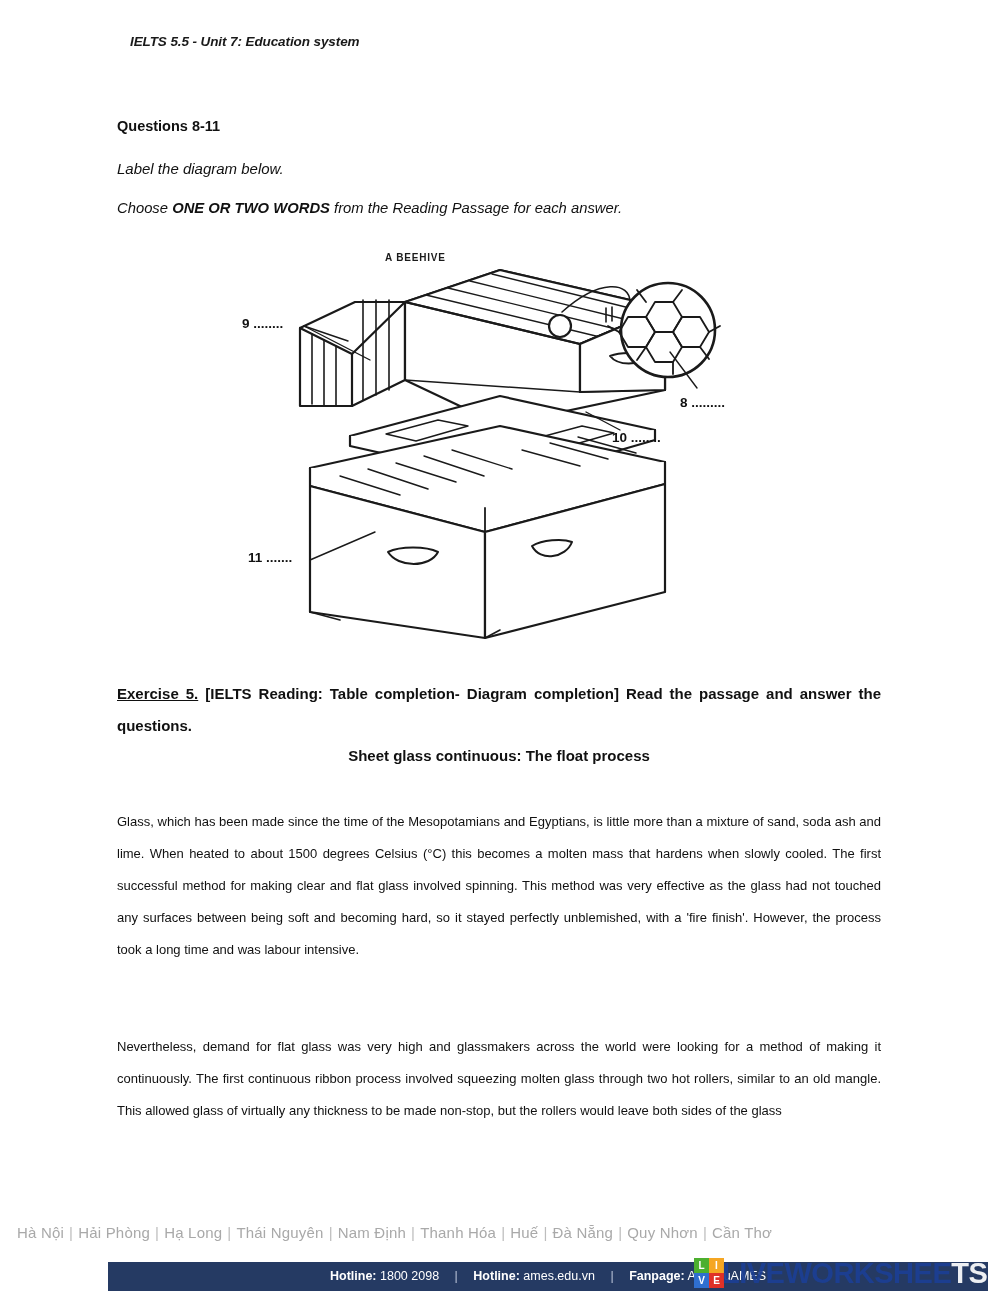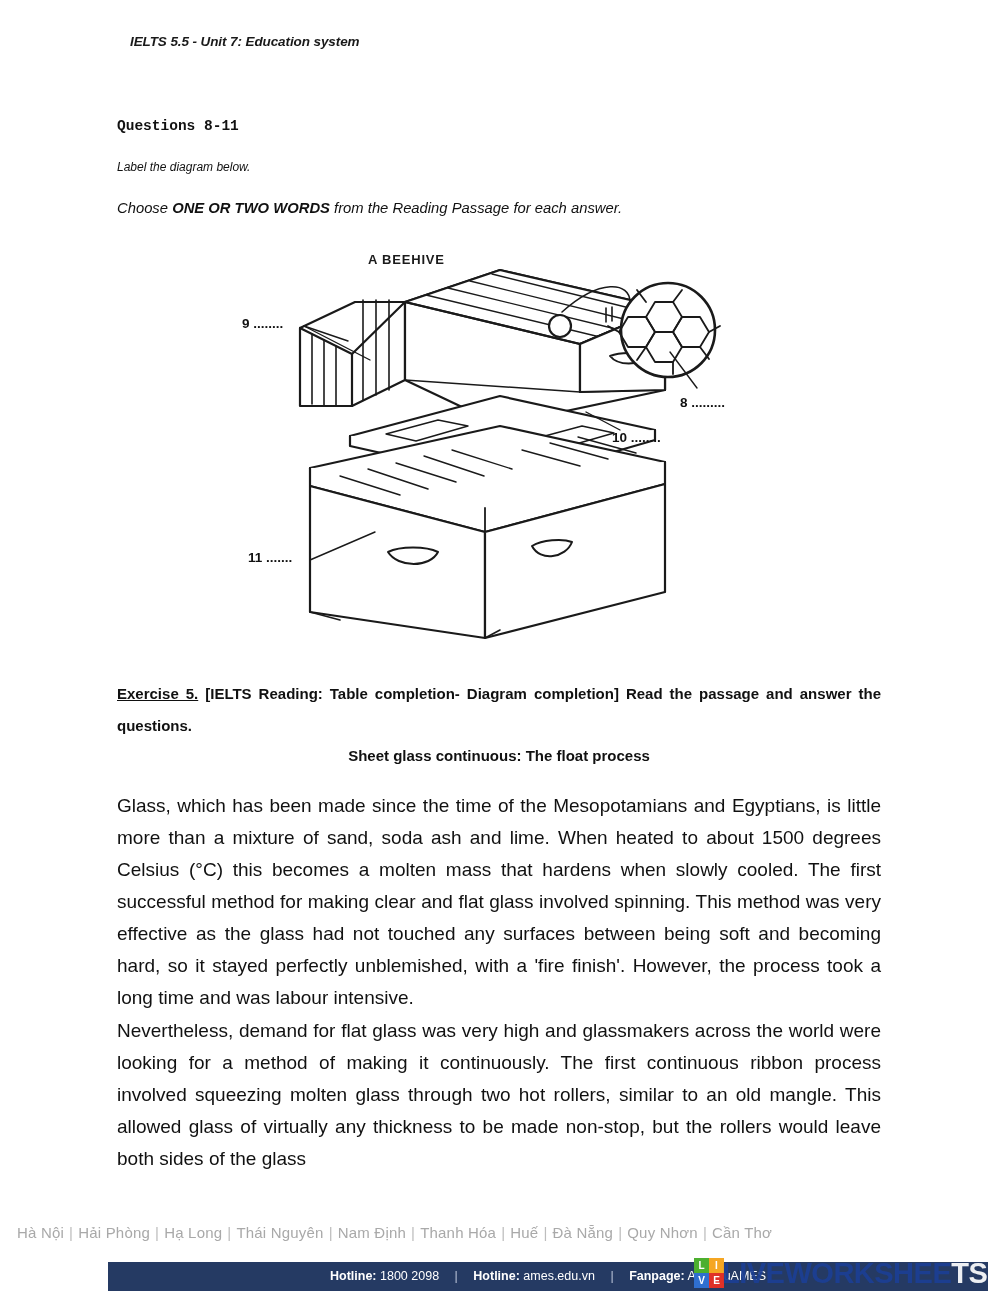--- a/index.html
+++ b/index.html
@@ -73,27 +73,26 @@
   }
 
   
   .q-heading {
     position: absolute;
     left: 117px;
     top: 118px;
     font-size: 14.5px;
     font-weight: bold;
     color: #111;
-    font-family: Liberation Mono, monospace;
   }
   .instr1 {
     position: absolute;
     left: 117px;
     top: 160px;
-    font-size: 12px;
+    font-size: 15px;
     font-style: italic;
     color: #111;
   }
   .instr2 {
     position: absolute;
     left: 117px;
     top: 200px;
     font-size: 14.8px;
     font-style: italic;
     color: #111;
@@ -103,23 +102,23 @@
   
   .figure {
     position: absolute;
     left: 200px;
     top: 240px;
     width: 600px;
     height: 400px;
   }
   .fig-caption {
     position: absolute;
-    left: 168px;
+    left: 185px;
     top: 12px;
-    font-size: 13px;
+    font-size: 10px;
     font-weight: 600;
     letter-spacing: 0.8px;
     color: #1b1b1b;
   }
   .fig-label {
     position: absolute;
     font-size: 13.5px;
     font-weight: bold;
     color: #111;
     white-space: nowrap;
@@ -152,24 +151,25 @@
     text-align: center;
     font-size: 15px;
     font-weight: bold;
     color: #111;
   }
 
   .para {
     position: absolute;
     left: 117px;
     width: 764px;
-    font-size: 19px;
+    font-size: 13px;
     line-height: 32px;
     text-align: justify;
     color: #111;
+    margin-top: 16px;
   }
   .para-1 { top: 790px; }
   .para-2 { top: 1015px; }
 
   
   .cities {
     position: absolute;
     left: 17px;
     top: 1224px;
     width: 1000px;

